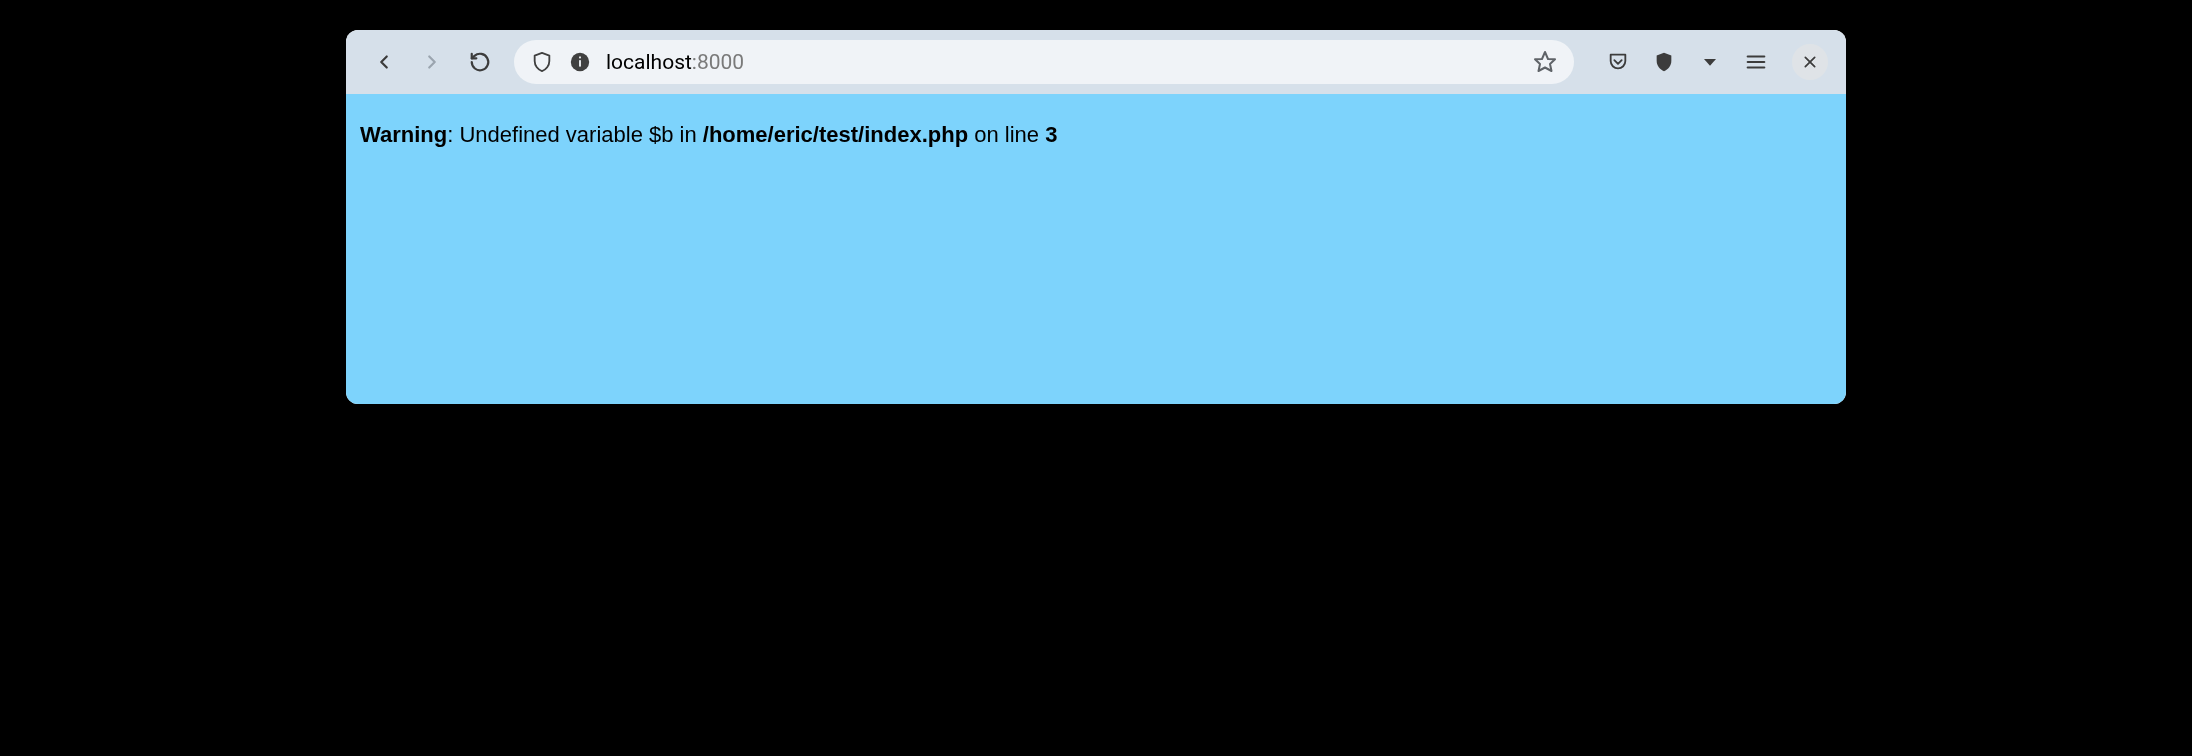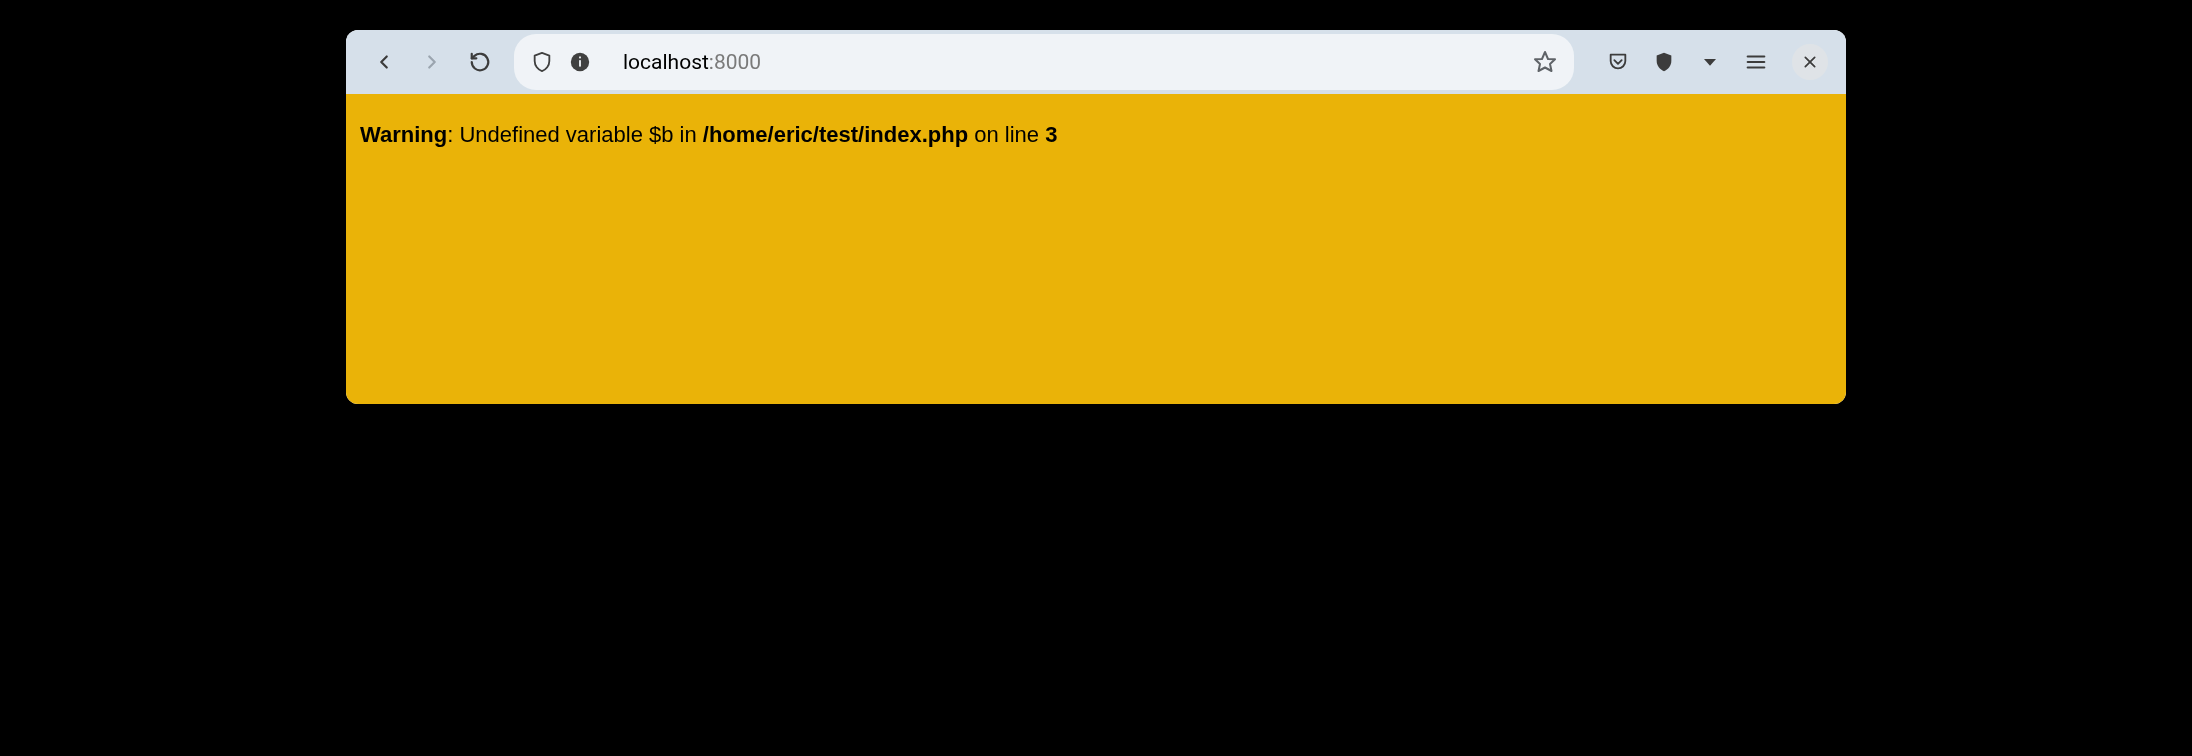--- a/index.html
+++ b/index.html
@@ -42,28 +42,27 @@
       cursor: pointer;
       border-radius: 4px;
     }
     .nav-btn.disabled {
       color: #9ba5af;
     }
     .address-bar {
       flex: 1;
       background: #f0f3f7;
       border-radius: 22px;
-      height: 56px;
+      height: 44px;
       display: flex;
       align-items: center;
       padding: 0 14px;
       margin: 0 6px;
       position: relative;
       font-size: 20px;
-      gap: 17px;
     }
     .address-bar .left-icons {
       display: flex;
       align-items: center;
       gap: 10px;
       margin-right: 12px;
     }
     .address-bar .icon-btn {
       width: 28px;
       height: 28px;
@@ -150,21 +149,21 @@
       width: 52px;
       height: 100%;
       display: flex;
       align-items: center;
       justify-content: center;
       color: #333;
       background: #f3f3f3;
       border-left: 1px solid #ddd;
     }
     .content {
-      background: #eab308;
+      background: #7dd3fc;
       min-height: 310px;
       padding: 26px 14px;
     }
     .warning-line {
       font-size: 22px;
       color: #000;
       line-height: 1.4;
       font-family: Arial, Helvetica, sans-serif;
     }
     .warning-line .bold {

